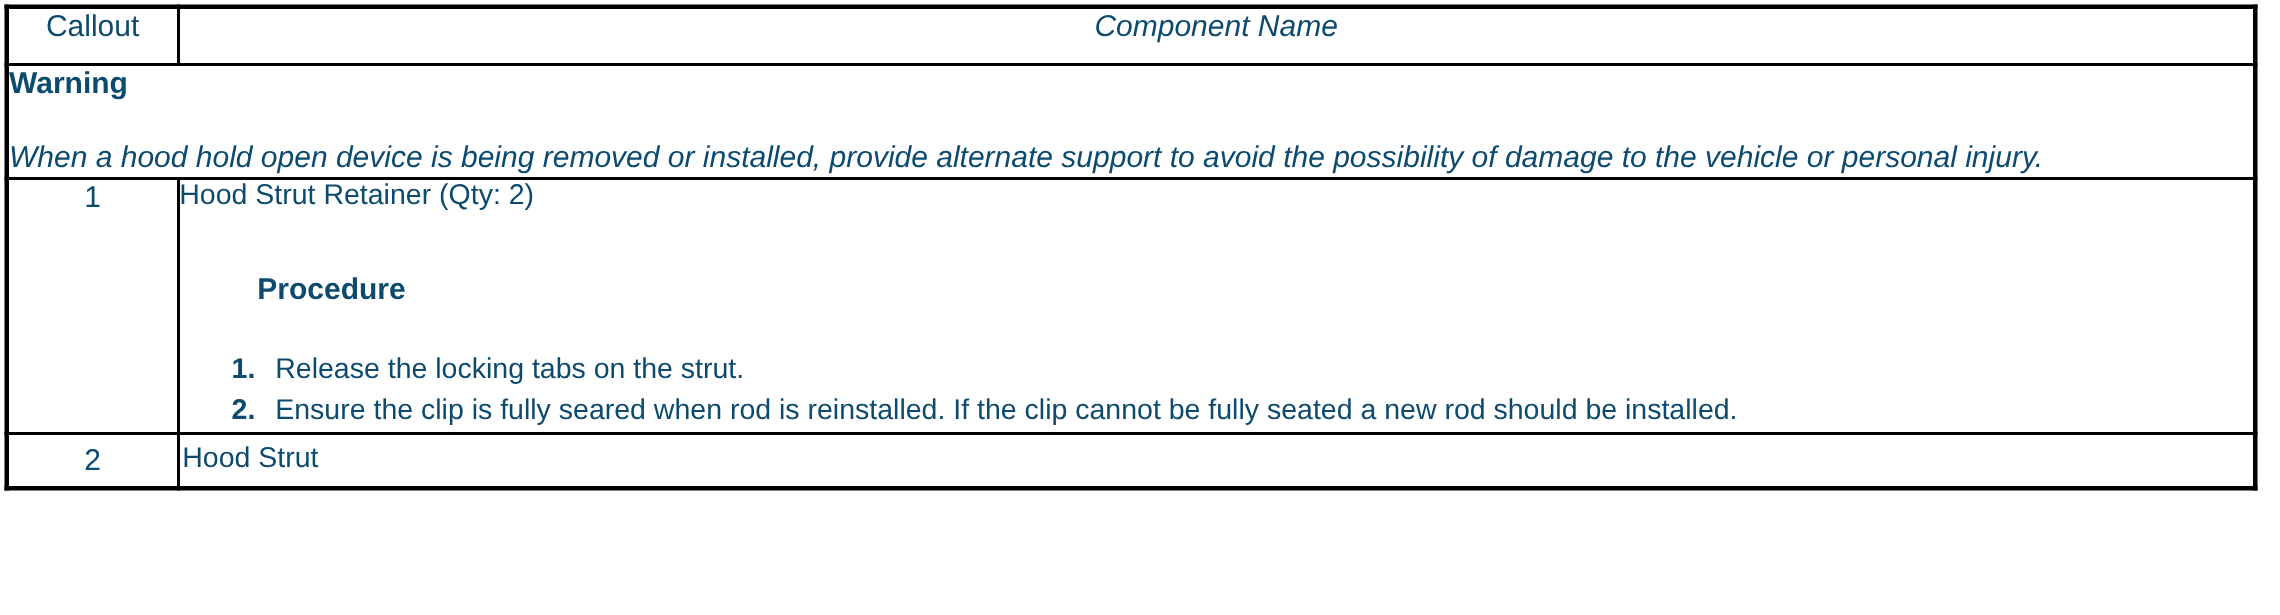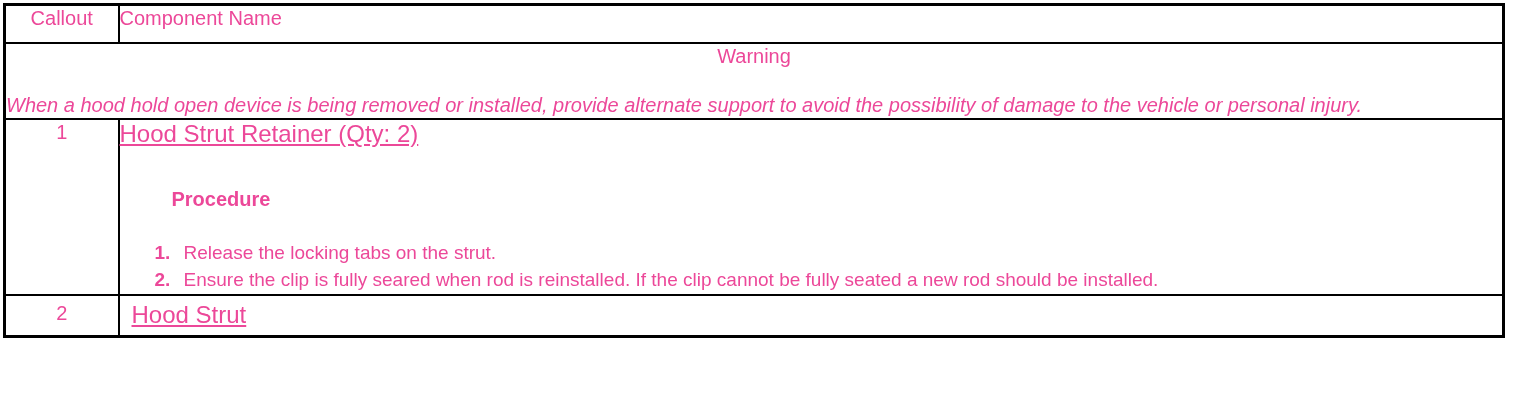--- a/index.html
+++ b/index.html
@@ -32,77 +32,76 @@
   }
 
   table.parts-table td,
   table.parts-table th {
     border: 2px solid #000000;
     padding: 0;
     vertical-align: top;
     font-weight: normal;
     font-size: 20px;
     line-height: 1.22;
-    color: #ec4899;
+    color: #0c4a6e;
   }
 
   col.col-callout { width: 114px; }
   col.col-name    { width: auto; }
 
   
   .hdr-callout {
     text-align: center;
     font-weight: bold;
     font-size: 20px;
     height: 36px;
     vertical-align: middle;
     padding: 2px 6px 4px 6px;
   }
   .hdr-name {
-    text-align: left;
+    text-align: center;
     font-weight: bold;
     font-size: 20px;
     height: 36px;
     vertical-align: middle;
     padding: 2px 6px 4px 6px;
+    font-style: italic;
   }
 
   
   .warning-cell {
     padding: 6px 8px 10px 8px;
   }
   .warning-title {
-    font-weight: normal;
+    font-weight: bold;
     font-size: 20px;
     line-height: 1.2;
     margin: 0 0 24px 0;
-    text-align: center;
   }
   .warning-body {
     font-size: 20px;
     line-height: 1.32;
     margin: 0;
     max-width: 1430px;
     font-style: italic;
   }
 
   
   .callout-cell {
     text-align: center;
     vertical-align: middle;
     font-size: 20px;
   }
   .name-cell {
     padding: 6px 8px 8px 8px;
   }
   .part-title {
-    font-size: 24px;
+    font-size: 19px;
     line-height: 1.2;
     margin: 0;
-    text-decoration: underline;
   }
   .procedure-head {
     font-weight: bold;
     font-size: 20px;
     margin: 38px 0 0 52px;
   }
   ol.steps {
     margin: 28px 0 2px 0;
     padding-left: 56px;
     font-size: 19px;
@@ -110,21 +109,21 @@
   }
   ol.steps > li {
     margin: 0 0 2px 0;
     padding-left: 8px;
   }
   ol.steps > li::marker {
     font-weight: bold;
   }
 
   .simple-row .name-cell {
-    padding: 5px 8px 5px 12px;
+    padding: 5px 8px 5px 2px;
   }
   .simple-row .callout-cell {
     padding: 5px 0 5px 0;
   }
   .simple-row .part-title {
     margin: 0;
   }
 </style>
 </head>
 <body>

